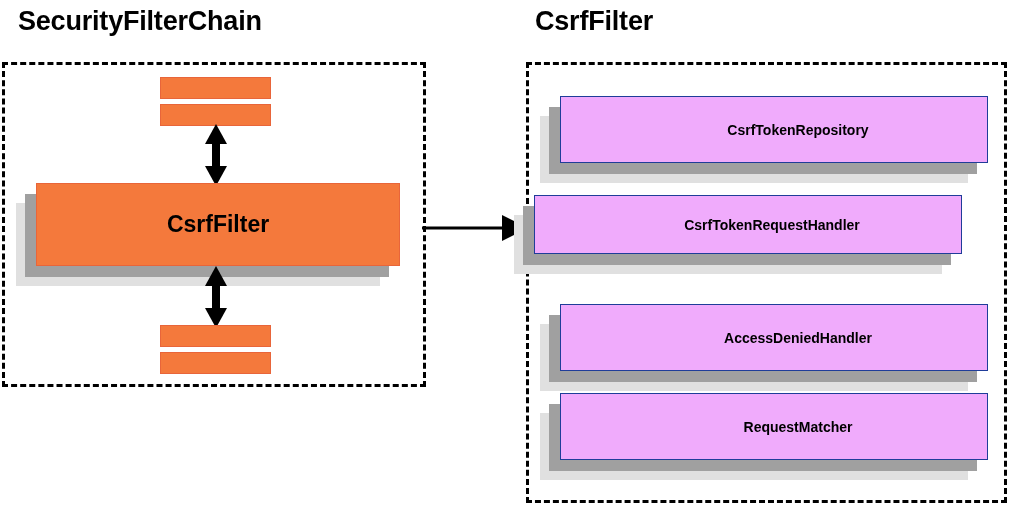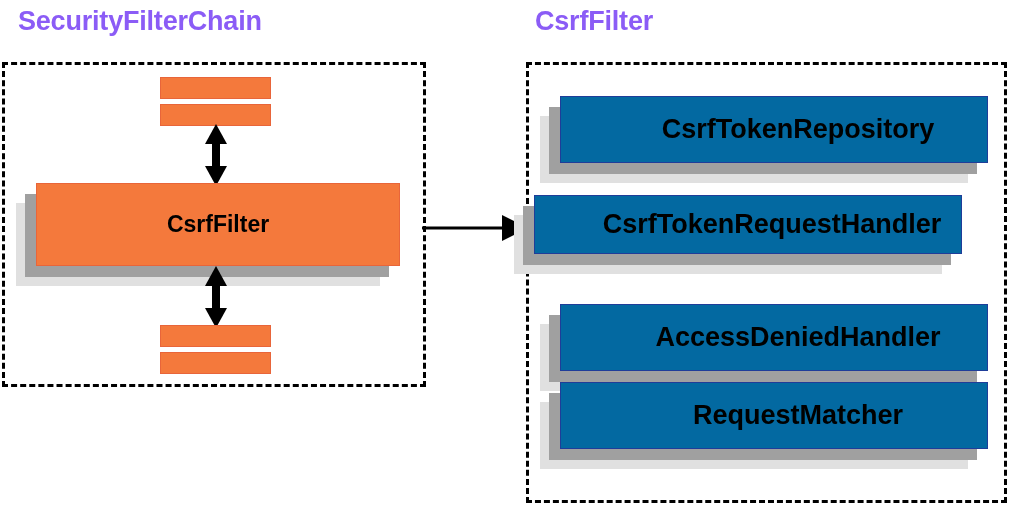--- a/index.html
+++ b/index.html
@@ -17,21 +17,21 @@
     background: #ffffff;
     overflow: hidden;
   }
 
   
   .panel-title {
     position: absolute;
     font-family: "Liberation Sans", sans-serif;
     font-weight: bold;
     font-size: 27px;
-    color: #8b5cf6;
+    color: #000000;
     letter-spacing: -0.2px;
     white-space: nowrap;
     line-height: 1;
   }
   #title-left  { left: 18px;  top: 8px; }
   #title-right { left: 535px; top: 8px; }
 
   
   .dashed-panel {
     position: absolute;
@@ -83,23 +83,23 @@
 
   
   .node-orange .face {
     background: #F4793C;
     border: 1px solid #E8653A;
     font-size: 23px;
   }
 
   
   .node-blue .face {
-    background: #0369a1;
+    background: #f0abfc;
     border: 1px solid #1F3D99;
-    font-size: 27px;
+    font-size: 14px;
     padding-left: 48px;
   }
 
   
   .filter-bar {
     position: absolute;
     background: #F4793C;
     border: 1px solid #E8653A;
     box-sizing: border-box;
   }
@@ -173,19 +173,19 @@
     <div class="shadow-dark"></div>
     <div class="face">CsrfTokenRequestHandler</div>
   </div>
 
   <div class="node node-blue" style="left:560px; top:304px; width:428px; height:67px;">
     <div class="shadow-light"></div>
     <div class="shadow-dark"></div>
     <div class="face">AccessDeniedHandler</div>
   </div>
 
-  <div class="node node-blue" style="left:560px; top:382px; width:428px; height:67px;">
+  <div class="node node-blue" style="left:560px; top:393px; width:428px; height:67px;">
     <div class="shadow-light"></div>
     <div class="shadow-dark"></div>
     <div class="face">RequestMatcher</div>
   </div>
 
 </div>
 
 </body></html>

